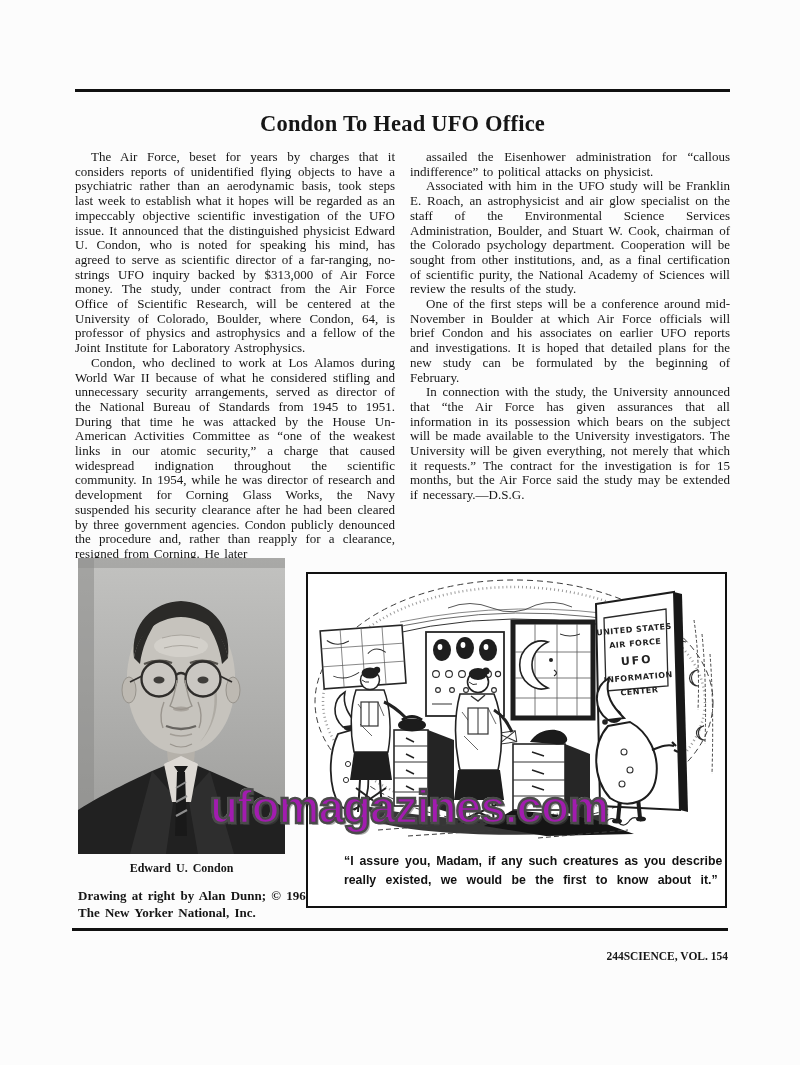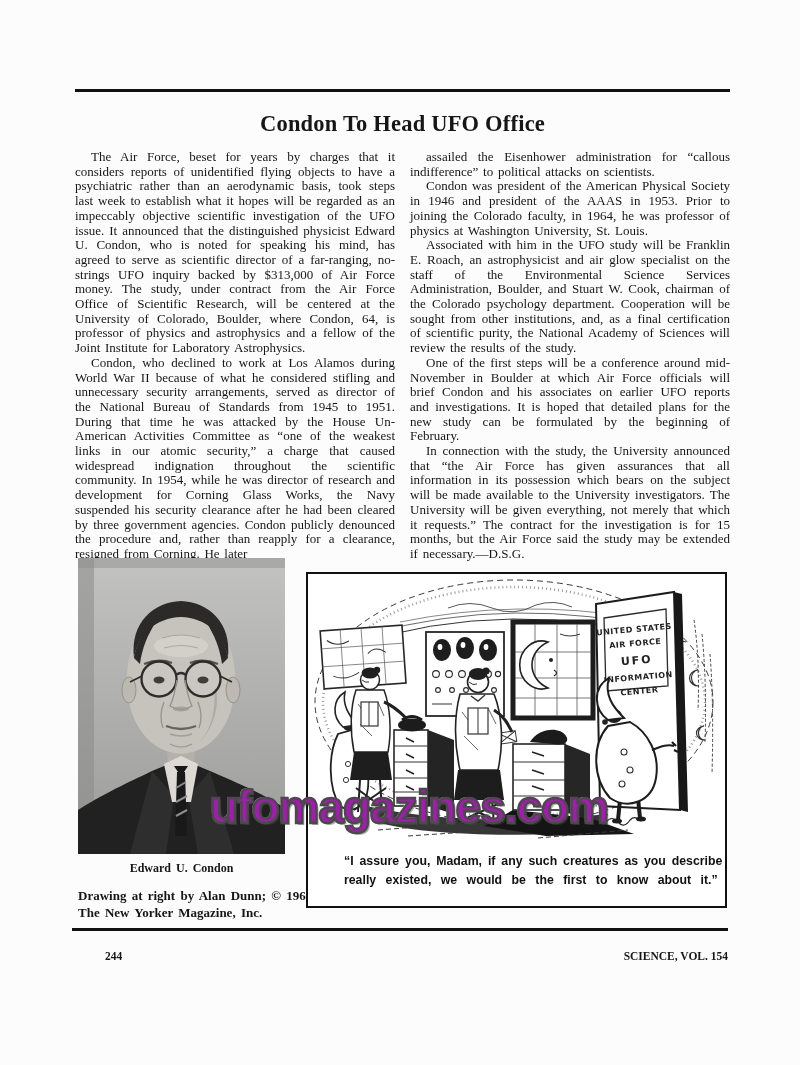--- a/index.html
+++ b/index.html
@@ -26,41 +26,40 @@
                    line-height:19px;color:#111;white-space:nowrap;}
   .cap1{word-spacing:2.5px;}
   .cap2{word-spacing:6px;}
   
   .watermark{position:absolute;left:210px;top:780px;z-index:6;
              font-family:"Liberation Sans",sans-serif;font-weight:700;font-size:46px;
              letter-spacing:-1px;color:#a21caf;-webkit-text-stroke:2.4px #4a4a4a;
              text-shadow:2px 2px 0 rgba(70,70,70,.45), -1px -1px 0 rgba(255,255,255,.6);}
   .bottom-rule{position:absolute;left:72px;top:928px;width:656px;height:2.5px;background:#111;}
   .footer{position:absolute;left:75px;top:950px;width:653px;display:flex;
-          justify-content:space-between;font-size:11.5px;font-weight:700;}
+          justify-content:flex-end;font-size:11.5px;font-weight:700;}
   .page-number{margin-left:30px;}
   svg text{font-family:"DejaVu Sans",sans-serif;}
 </style>
 </head>
 <body>
 
 <div class="page">
 
   <div class="top-rule"></div>
 
   <h1 class="title">Condon To Head UFO Office</h1>
 
   <div class="columns">
     <div class="col">
         <p class="para">The Air Force, beset for years by charges that it considers reports of unidentified flying objects to have a psychiatric rather than an aerodynamic basis, took steps last week to establish what it hopes will be regarded as an impeccably objective scientific investigation of the UFO issue. It announced that the distinguished physicist Edward U. Condon, who is noted for speaking his mind, has agreed to serve as scientific director of a far-ranging, no-strings UFO inquiry backed by $313,000 of Air Force money. The study, under contract from the Air Force Office of Scientific Research, will be centered at the University of Colorado, Boulder, where Condon, 64, is professor of physics and astrophysics and a fellow of the Joint Institute for Laboratory Astrophysics.</p>
         <p class="para">Condon, who declined to work at Los Alamos during World War II because of what he considered stifling and unnecessary security arrangements, served as director of the National Bureau of Standards from 1945 to 1951. During that time he was attacked by the House Un-American Activities Committee as “one of the weakest links in our atomic security,” a charge that caused widespread indignation throughout the scientific community. In 1954, while he was director of research and development for Corning Glass Works, the Navy suspended his security clearance after he had been cleared by three government agencies. Condon publicly denounced the procedure and, rather than reapply for a clearance, resigned from Corning. He later</p>
       </div>
     <div class="col">
-        <p class="para">assailed the Eisenhower administration for “callous indifference” to political attacks on scientists.</p>
-        <p class="para">Condon was president of the American Physical Society in 1946 and president of the AAAS in 1953. Prior to joining the Colorado faculty, in 1964, he was professor of physics at Washington University, St. Louis.</p>
+        <p class="para">assailed the Eisenhower administration for “callous indifference” to political attacks on physicist.</p>
         <p class="para">Associated with him in the UFO study will be Franklin E. Roach, an astrophysicist and air glow specialist on the staff of the Environmental Science Services Administration, Boulder, and Stuart W. Cook, chairman of the Colorado psychology department. Cooperation will be sought from other institutions, and, as a final certification of scientific purity, the National Academy of Sciences will review the results of the study.</p>
         <p class="para">One of the first steps will be a conference around mid-November in Boulder at which Air Force officials will brief Condon and his associates on earlier UFO reports and investigations. It is hoped that detailed plans for the new study can be formulated by the beginning of February.</p>
         <p class="para">In connection with the study, the University announced that “the Air Force has given assurances that all information in its possession which bears on the subject will be made available to the University investigators. The University will be given everything, not merely that which it requests.” The contract for the investigation is for 15 months, but the Air Force said the study may be extended if necessary.—D.S.G.</p>
       </div>
   </div>
 
   <div class="photo-wrap">
     <svg class="photo-svg" viewBox="0 0 207 296" role="img">
       <defs>
         <linearGradient id="pbg" x1="0" y1="0" x2="0" y2="1">
@@ -111,21 +110,21 @@
       <path d="M86,144 C82,154 82,162 85,170 M120,144 C124,154 124,162 121,170" stroke="#9a958e" stroke-width="1.4" fill="none"></path>
       <path d="M88,168 Q103,174 118,168" stroke="#676460" stroke-width="2.4" fill="none"></path>
       <path d="M92,176 Q103,180 114,176" stroke="#a29d96" stroke-width="1.4" fill="none"></path>
       <path d="M92,186 Q103,192 114,186" stroke="#9a958e" stroke-width="1.2" fill="none"></path>
     </svg>
     <div class="photo-caption">Edward U. Condon</div>
   </div>
 
   <div class="credit">
     <div>Drawing at right by Alan Dunn; © 1966</div>
-    <div>The New Yorker Magazine, Inc.</div>
+    <div>The New Yorker National, Inc.</div>
   </div>
 
   <div class="cartoon-box">
     <svg class="cartoon-svg" viewBox="0 0 416 270" role="img">
 
       <ellipse cx="206" cy="128" rx="199" ry="122" fill="#ffffff" stroke="#3c3c3c" stroke-width="1" stroke-dasharray="6 4"></ellipse>
       <ellipse cx="206" cy="128" rx="191" ry="115" fill="none" stroke="#7a7a7a" stroke-width="2.5" stroke-dasharray="1 3" opacity=".75"></ellipse>
 
       <path d="M42,72 Q200,20 378,68" fill="none" stroke="#333" stroke-width="1"></path>
       <path d="M62,60 Q205,20 358,56" fill="none" stroke="#444" stroke-width=".8"></path>

